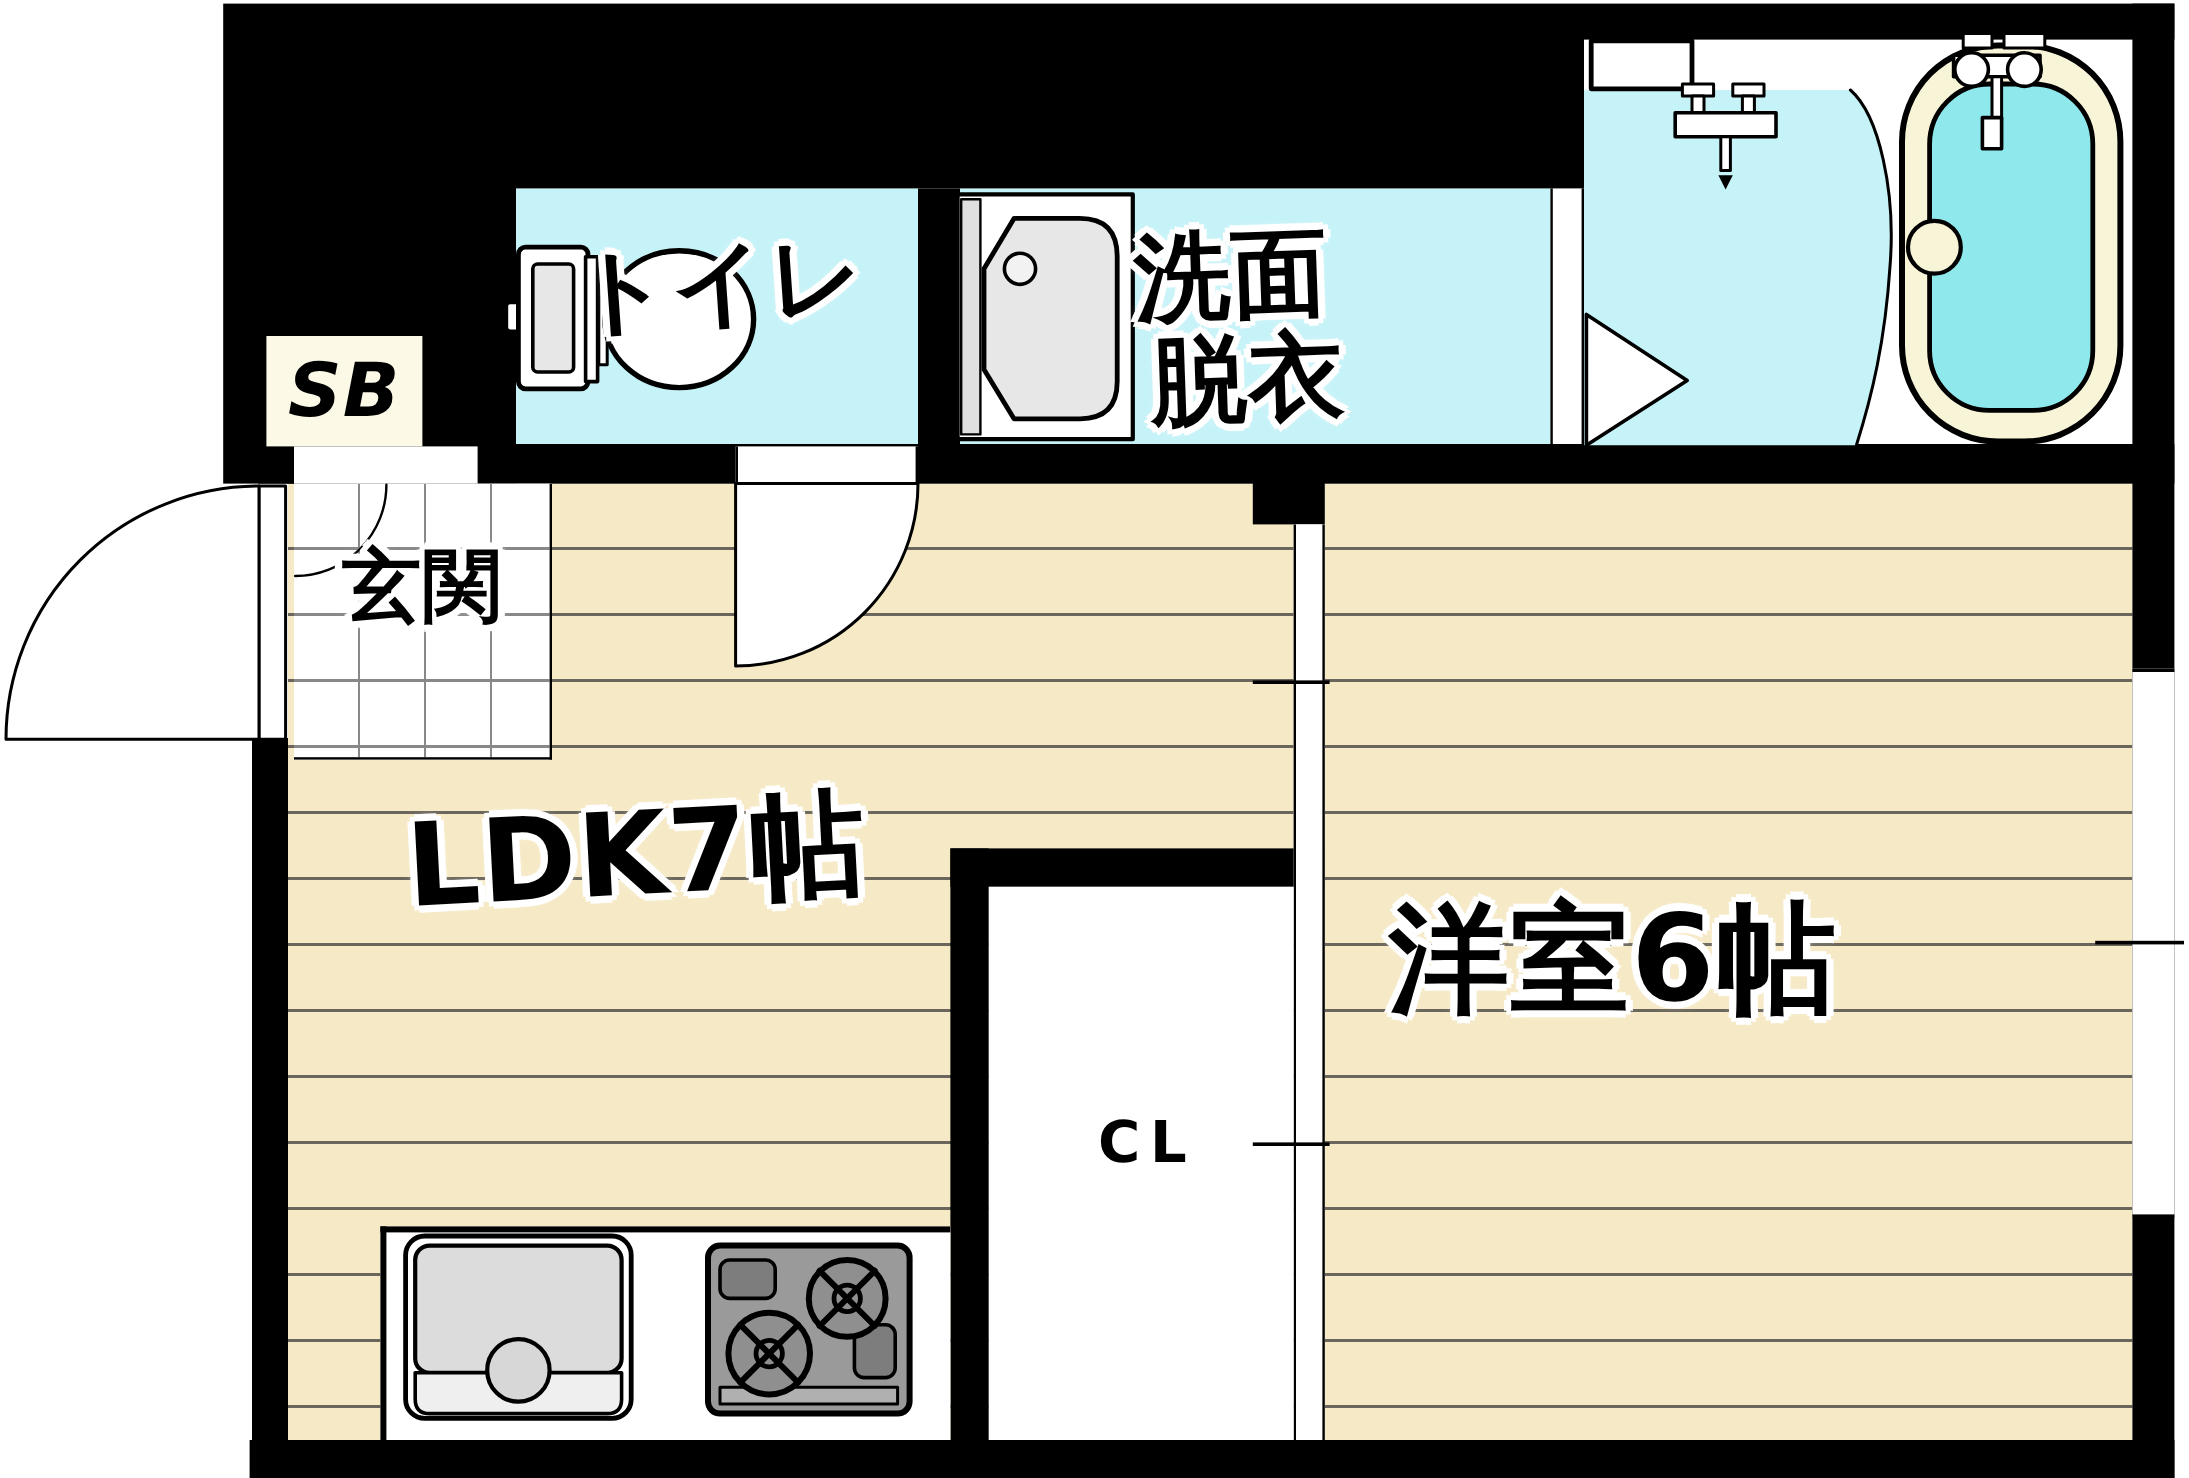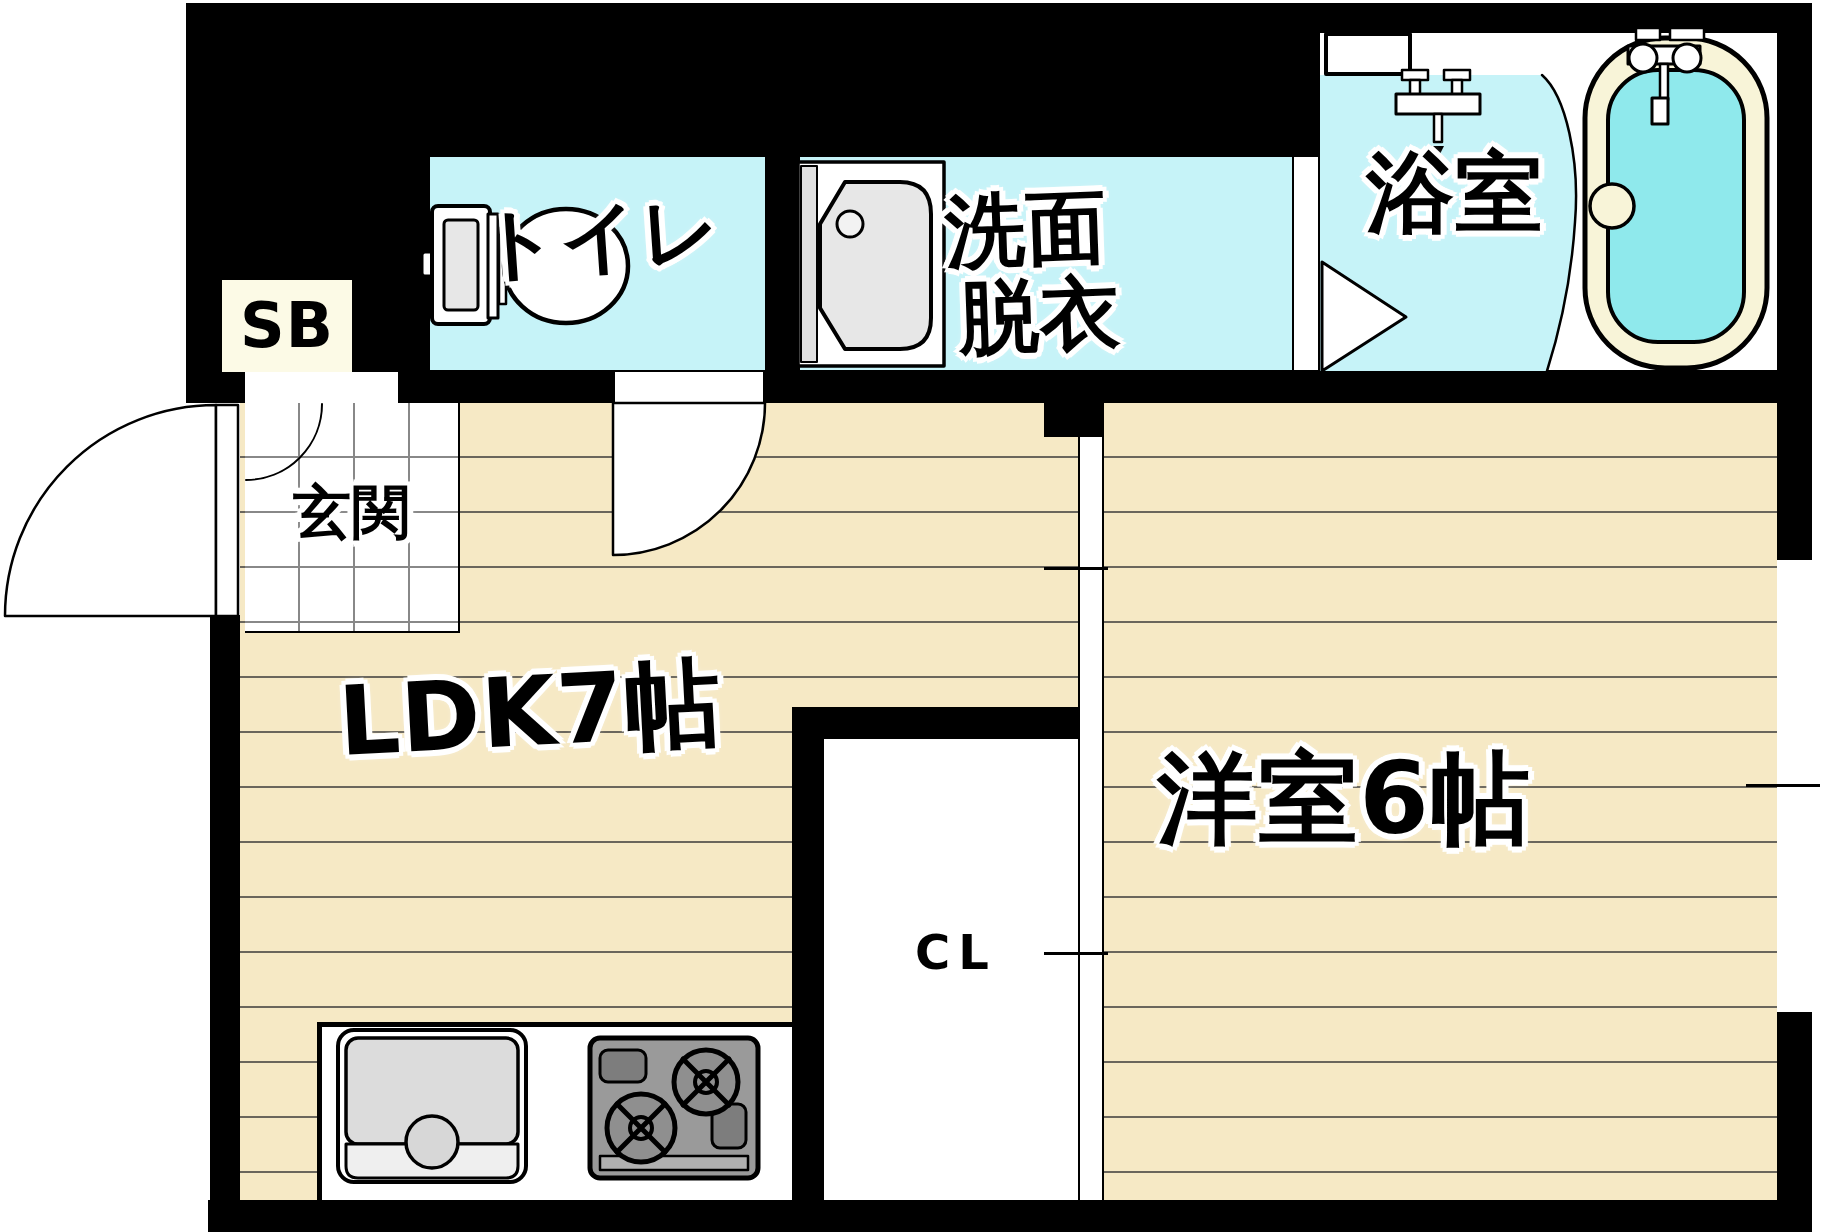--- a/index.html
+++ b/index.html
@@ -144,23 +144,22 @@
         <circle cx="706" cy="1082" r="32" fill="#8F8F8F"></circle>
         <circle cx="706" cy="1082" r="11" stroke-width="4"></circle>
         <path d="M683,1059 L729,1105 M729,1059 L683,1105"></path>
         <circle cx="641" cy="1128" r="34" fill="#8F8F8F"></circle>
         <circle cx="641" cy="1128" r="11" stroke-width="4"></circle>
         <path d="M617,1104 L665,1152 M665,1104 L617,1152"></path>
       </g>
     </g>
   </svg>
 
-  <div class="lbl plain z5" style="left:287px;top:326px;font-size:62px;">SB</div>
+  <div class="lbl plain z5" style="left:287px;top:326px;font-size:62px;font-style:italic;">SB</div>
   <div class="lbl z5" style="left:600px;top:237px;font-size:78px;transform:translate(-50%,-50%) rotate(-4deg);">トイレ</div>
   <div class="lbl z5" style="left:1026px;top:230px;font-size:80px;transform:translate(-50%,-50%) rotate(-2deg);">洗面</div>
   <div class="lbl z5" style="left:1040px;top:316px;font-size:80px;transform:translate(-50%,-50%) rotate(-2deg);">脱衣</div>
-  <div class="lbl z5" style="left:1455px;top:193px;font-size:88px;">浴室</div>
-  <div class="lbl z5" style="left:352px;top:512px;font-size:58px;">玄関</div>
+  <div class="lbl z5" style="left:352px;top:489px;font-size:66px;">玄関</div>
   <div class="lbl z5" style="left:530px;top:712px;font-size:96px;transform:translate(-50%,-50%) rotate(-3deg);">LDK7帖</div>
   <div class="lbl plain z5" style="left:956px;top:952px;font-size:48px;letter-spacing:8px;">CL</div>
   <div class="lbl z5" style="left:1344px;top:799px;font-size:100px;">洋室6帖</div>
 
 </div>
 
 </body></html>

